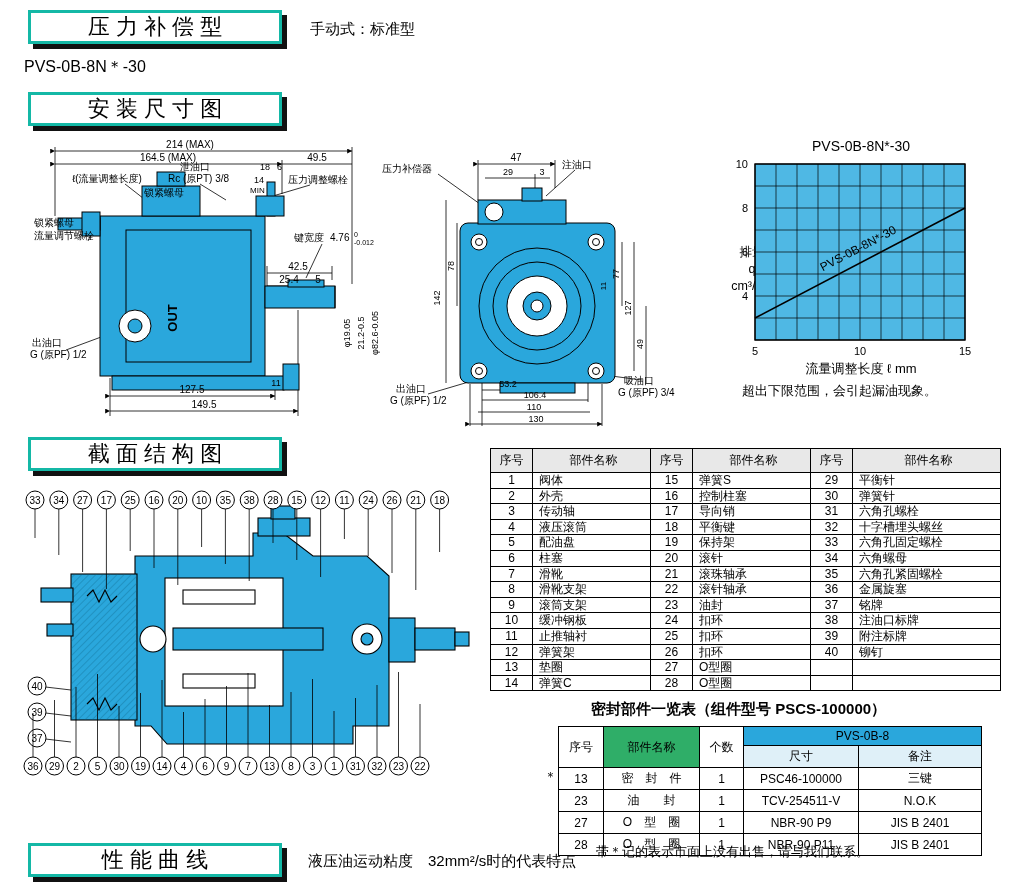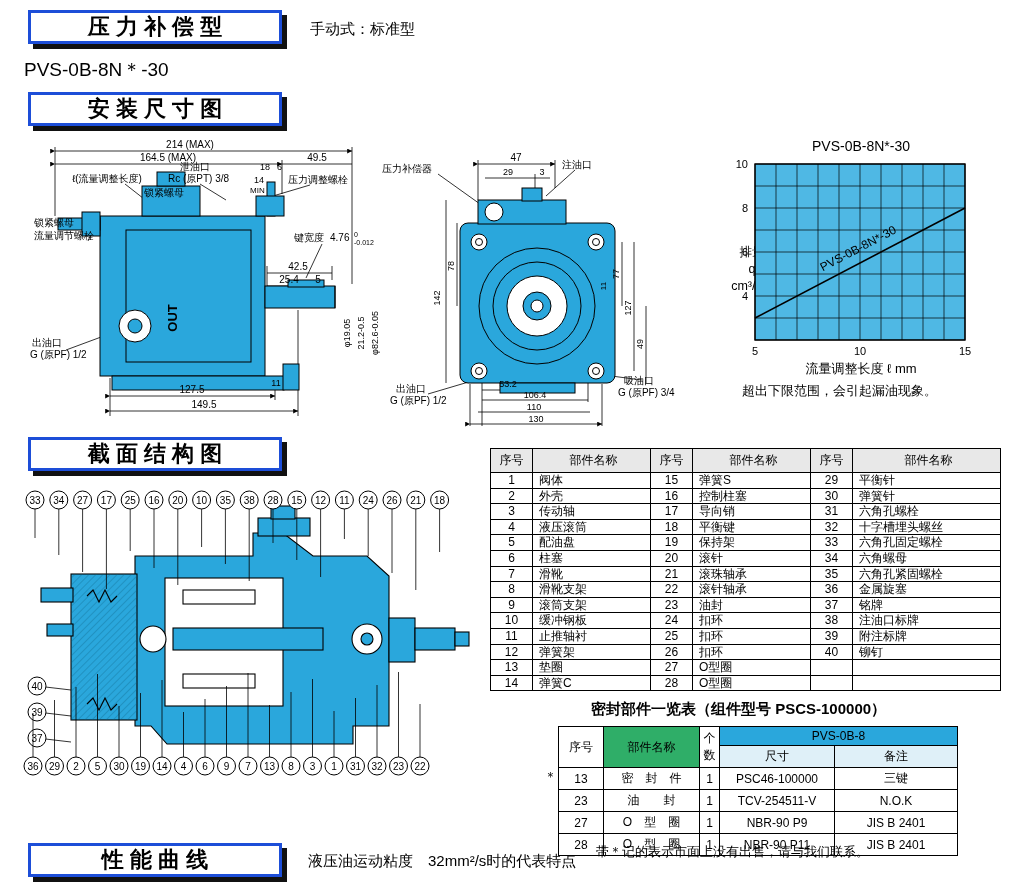--- a/index.html
+++ b/index.html
@@ -1,27 +1,27 @@
 <!DOCTYPE html>
 <html style="--cyan: #2aa7dc; --chartfill: #4fb8e4; --green: #2fae68; --subhead: #dff0f8;"><head>
 <meta charset="utf-8">
 <style>
   *{margin:0;padding:0;box-sizing:border-box;}
   html,body{width:1018px;height:884px;}
   body{position:relative;background:#fff;color:#000;font-family:"Liberation Sans","DejaVu Sans",sans-serif;overflow:hidden;}
   :root{--cyan:#2aa7dc;--chartfill:#4fb8e4;--green:#2fae68;--subhead:#dff0f8;--gray:#e8e8e8;}
 
-  .hdr{position:absolute;left:28px;width:254px;height:34px;border:3px solid #1d4ed8;background:#fff;
+  .hdr{position:absolute;left:28px;width:254px;height:34px;border:3px solid #14b8a6;background:#fff;
        box-shadow:5px 5px 0 #111;display:flex;align-items:center;justify-content:center;
-       font-size:22px;font-weight:bold;white-space:nowrap;}
+       font-size:22px;font-weight:normal;white-space:nowrap;}
   #hdr1{top:10px;} #hdr2{top:92px;} #hdr3{top:437px;} #hdr4{top:843px;}
 
   .plain{position:absolute;white-space:nowrap;}
   #subtitle{left:310px;top:20px;font-size:15px;}
-  #model{left:24px;top:57px;font-size:19px;}
+  #model{left:24px;top:57px;font-size:16px;}
   #perf-note{left:308px;top:852px;font-size:15px;}
 
   #install-svg{position:absolute;left:30px;top:138px;}
   #section-svg{position:absolute;left:15px;top:478px;}
   svg text{font-family:inherit;fill:#000;}
   .cyan{fill:var(--cyan);}
   .wht{fill:#fff;}
   .hatchf{fill:url(#hatch);}
 
   #chart{position:absolute;left:700px;top:138px;width:315px;height:250px;}
@@ -40,21 +40,21 @@
   .nm{width:118px;text-align:left;padding-left:6px!important;}
   .nm3{width:148px;text-align:left;padding-left:6px!important;}
 
   #seal-title{left:591px;top:700px;font-size:15px;font-weight:bold;}
   #seal{left:558px;top:726px;}
   #seal th{font-weight:normal;padding:2px 3px;}
   #seal td{padding:2px 3px;height:19px;text-align:center;}
   #seal .green{background:var(--green);}
   #seal .cy{background:var(--cyan);}
   #seal .sub{background:var(--subhead);}
-  .s-no{width:45px;} .s-name{width:96px;} .s-qty{width:20px;} .s-size{width:115px;} .s-rem{width:123px;}
+  .s-no{width:45px;} .s-name{width:96px;} .s-qty{width:44px;} .s-size{width:115px;} .s-rem{width:123px;}
   .star{position:absolute;font-size:13px;}
   #seal-note{left:596px;top:843px;font-size:13px;}
 </style>
 </head>
 <body>
 
 <div class="hdr" id="hdr1">压 力 补 偿 型</div>
 <div class="plain" id="subtitle">手动式：标准型</div>
 <div class="plain" id="model">PVS-0B-8N＊-30</div>
 <div class="hdr" id="hdr2">安 装 尺 寸 图</div>

